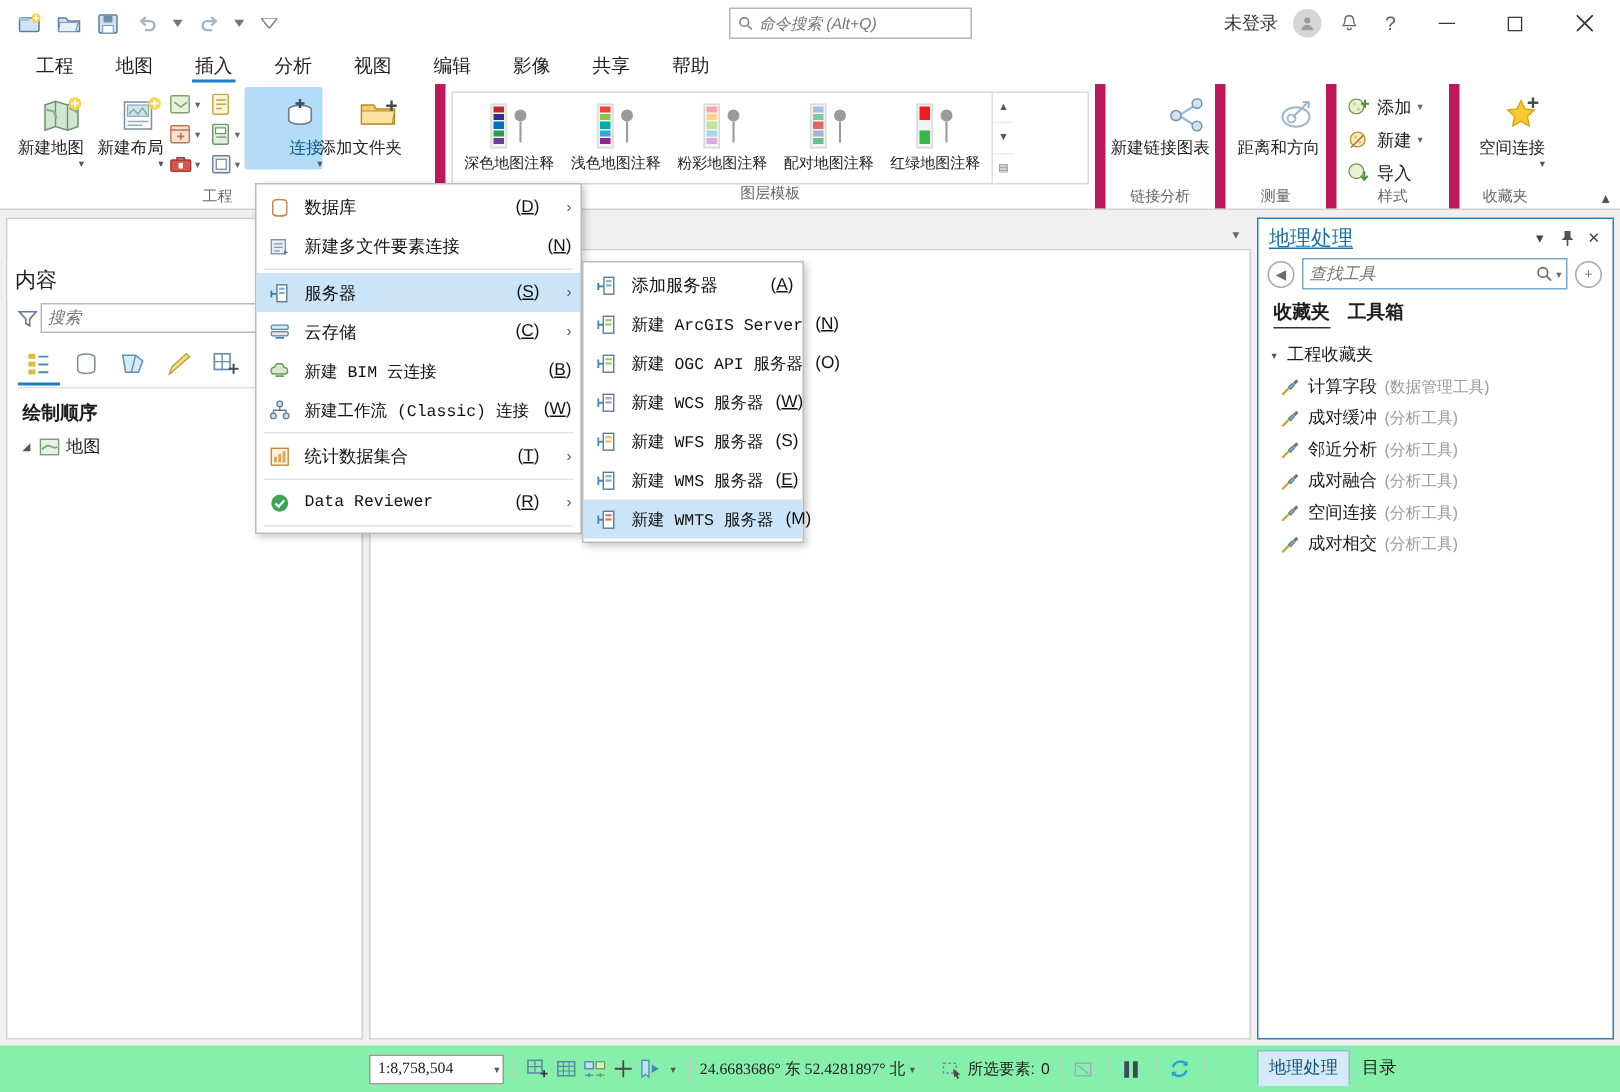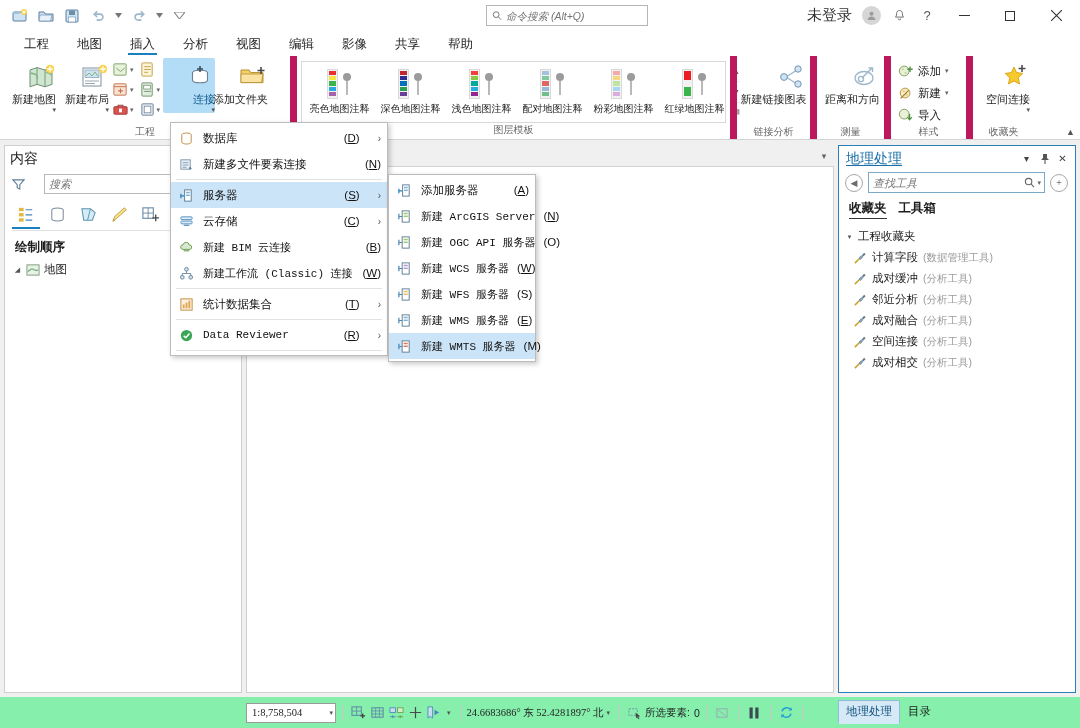--- a/index.html
+++ b/index.html
@@ -39,21 +39,21 @@
   }
   .title-search input {
     border: none; outline: none; width: 100%;
     font-size: 10.5px; font-style: italic; color: #8a8a8a;
     font-family: "Liberation Sans", sans-serif; background: transparent;
   }
   .title-right {
     margin-left: auto; display: flex; align-items: center;
     gap: 2px; padding-right: 2px; z-index: 3;
   }
-  .signin-label { font-size: 15px; color: #333; margin-right: 4px; }
+  .signin-label { font-size: 12px; color: #333; margin-right: 4px; }
   .tb-icon {
     width: 26px; height: 26px; display: flex;
     align-items: center; justify-content: center; cursor: pointer;
     border-radius: 2px; color: #555;
   }
   .avatar-circ {
     width: 19px; height: 19px; border-radius: 50%;
     background: #d6d6d6; display: flex;
     align-items: center; justify-content: center;
   }
@@ -163,32 +163,32 @@
   }
 
   
   .pane-contents {
     position: absolute; left: 4px; top: 4px; width: 238px; bottom: 35px;
     background: #ffffff; border: 1px solid #cfcfcf;
     display: flex; flex-direction: column;
   }
   .pane-head {
     height: 26px; display: flex; align-items: center;
-    padding: 0 5px; background: #fff;
+    padding: 0 5px; background: #fff; margin-top: 28px;
   }
   .pane-title {
     font-size: 14px; color: #1c1c1c; font-weight: normal;
   }
   .pane-head-btns { margin-left: auto; display: flex; gap: 1px; }
   .phb {
     width: 17px; height: 17px; display: flex; align-items: center;
     justify-content: center; cursor: pointer; font-size: 10px; color: #444;
   }
   .contents-searchrow {
-    display: flex; align-items: center; gap: 18px;
+    display: flex; align-items: center; gap: 1px;
     padding: 2px 6px 4px 6px;
     justify-content: space-between;
   }
   .filter-ico { width: 15px; display: flex; justify-content: center; }
   .c-search {
     flex: 1; height: 20px; border: 1px solid #b9b9b9;
     background: #fff; display: flex; align-items: center; padding: 0 4px;
   }
   .c-search input {
     border: none; outline: none; width: 100%; background: transparent;
@@ -574,36 +574,20 @@
     </div>
     <div class="rgroup-label">工程</div>
   </div>
 
   <div class="rgroup" style="width:440px">
     <div class="gallery-wrap">
       <div class="gallery">
         <div class="gitem">
           <span class="gicon">
             <span class="gswatch">
-                <i style="background:#e8312f"></i>
-                <i style="background:#f5e642"></i>
-                <i style="background:#3ab54a"></i>
-                <i style="background:#29abe2"></i>
-                <i style="background:#a864a8"></i>
-              </span>
-            <svg width="12" height="26" viewBox="0 0 12 26">
-                <circle cx="6" cy="6" r="4" fill="#9b9b9b"></circle>
-                <path d="M6 10v14" stroke="#9b9b9b" stroke-width="1.4"></path>
-              </svg>
-          </span>
-          <span class="glabel">亮色地图注释</span>
-        </div>
-        <div class="gitem">
-          <span class="gicon">
-            <span class="gswatch">
                 <i style="background:#c1272d"></i>
                 <i style="background:#2e3192"></i>
                 <i style="background:#0071bc"></i>
                 <i style="background:#2b9e4f"></i>
                 <i style="background:#6a3f98"></i>
               </span>
             <svg width="12" height="26" viewBox="0 0 12 26">
                 <circle cx="6" cy="6" r="4" fill="#9b9b9b"></circle>
                 <path d="M6 10v14" stroke="#9b9b9b" stroke-width="1.4"></path>
               </svg>
@@ -622,51 +606,51 @@
             <svg width="12" height="26" viewBox="0 0 12 26">
                 <circle cx="6" cy="6" r="4" fill="#9b9b9b"></circle>
                 <path d="M6 10v14" stroke="#9b9b9b" stroke-width="1.4"></path>
               </svg>
           </span>
           <span class="glabel">浅色地图注释</span>
         </div>
         <div class="gitem">
           <span class="gicon">
             <span class="gswatch">
+                <i style="background:#f7a8a8"></i>
+                <i style="background:#f9d77e"></i>
+                <i style="background:#bfe3a0"></i>
+                <i style="background:#a8d5f2"></i>
+                <i style="background:#d9aede"></i>
+              </span>
+            <svg width="12" height="26" viewBox="0 0 12 26">
+                <circle cx="6" cy="6" r="4" fill="#9b9b9b"></circle>
+                <path d="M6 10v14" stroke="#9b9b9b" stroke-width="1.4"></path>
+              </svg>
+          </span>
+          <span class="glabel">粉彩地图注释</span>
+        </div>
+        <div class="gitem">
+          <span class="gicon">
+            <span class="gswatch">
                 <i style="background:#a3c2dd"></i>
                 <i style="background:#7ec9a0"></i>
                 <i style="background:#e06666"></i>
                 <i style="background:#9ab8d8"></i>
                 <i style="background:#6fbf8e"></i>
               </span>
             <svg width="12" height="26" viewBox="0 0 12 26">
                 <circle cx="6" cy="6" r="4" fill="#9b9b9b"></circle>
                 <path d="M6 10v14" stroke="#9b9b9b" stroke-width="1.4"></path>
               </svg>
           </span>
           <span class="glabel">配对地图注释</span>
         </div>
         <div class="gitem">
           <span class="gicon">
-            <span class="gswatch">
-                <i style="background:#f7a8a8"></i>
-                <i style="background:#f9d77e"></i>
-                <i style="background:#bfe3a0"></i>
-                <i style="background:#a8d5f2"></i>
-                <i style="background:#d9aede"></i>
-              </span>
-            <svg width="12" height="26" viewBox="0 0 12 26">
-                <circle cx="6" cy="6" r="4" fill="#9b9b9b"></circle>
-                <path d="M6 10v14" stroke="#9b9b9b" stroke-width="1.4"></path>
-              </svg>
-          </span>
-          <span class="glabel">粉彩地图注释</span>
-        </div>
-        <div class="gitem">
-          <span class="gicon">
             <span class="gswatch" style="justify-content:space-between">
                 <i style="background:#ed1c24;flex:0 0 9px"></i>
                 <i style="background:transparent;flex:1"></i>
                 <i style="background:#39b54a;flex:0 0 9px"></i>
               </span>
             <svg width="12" height="26" viewBox="0 0 12 26">
                 <circle cx="6" cy="6" r="4" fill="#9b9b9b"></circle>
                 <path d="M6 10v14" stroke="#9b9b9b" stroke-width="1.4"></path>
               </svg>
           </span>

